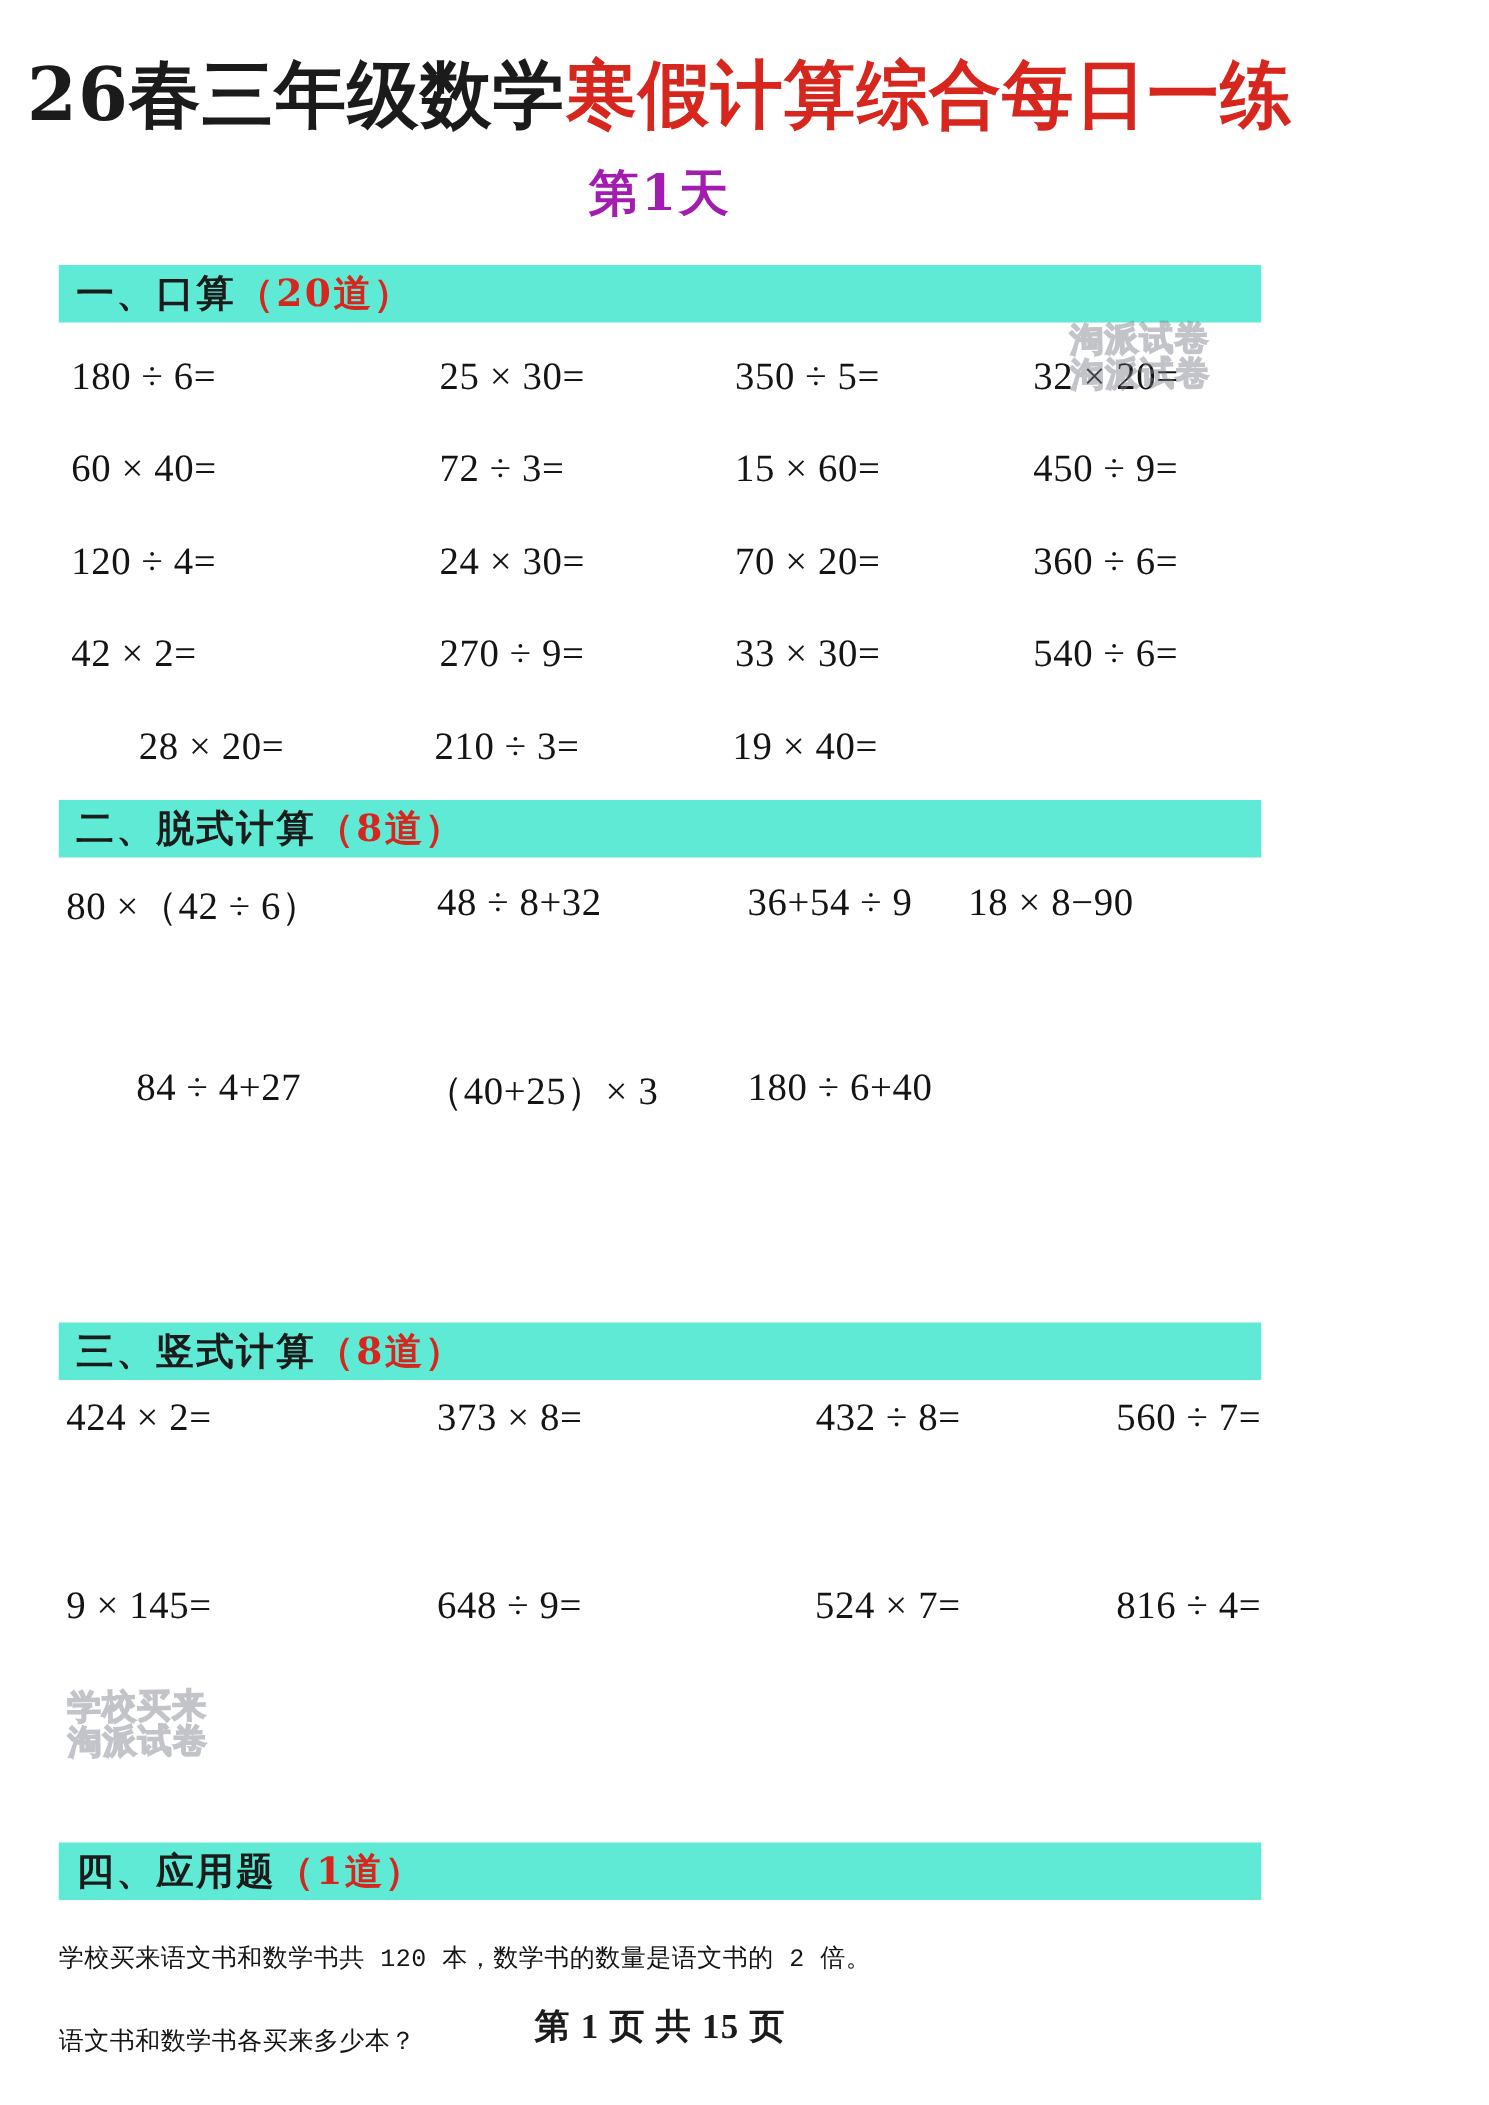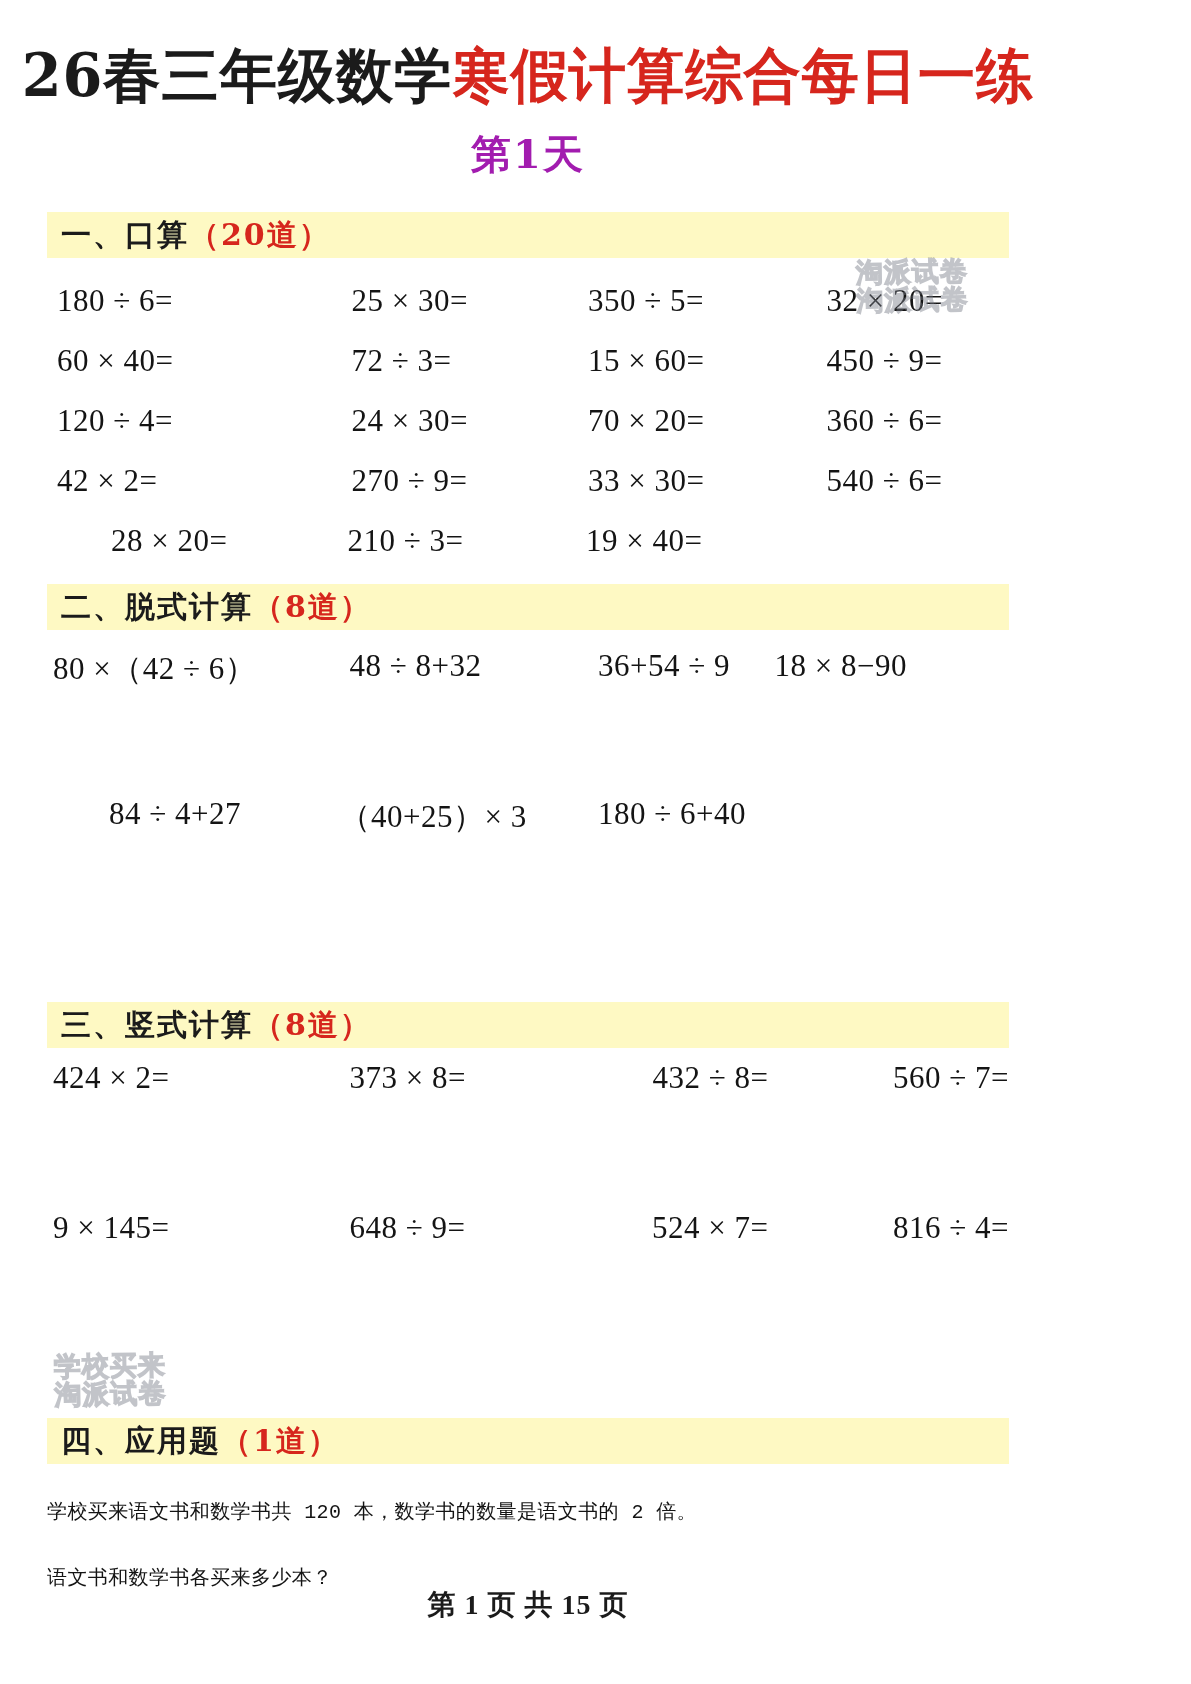--- a/index.html
+++ b/index.html
@@ -49,21 +49,21 @@
     font-family: "DejaVu Serif", "Liberation Serif", serif;
     font-size: 40px;
     font-weight: 700;
     color: #a21caf;
     margin-top: 22px;
     letter-spacing: 2px;
   }
 
   
   .band {
-    background: #fef9c3;
+    background: #5eead4;
     margin: 0 47px;
     height: 46px;
     display: flex;
     align-items: center;
     padding-left: 14px;
     box-sizing: border-box;
   }
   .band-text {
     font-family: "DejaVu Serif", "Liberation Serif", serif;
     font-size: 30px;
@@ -76,21 +76,21 @@
 
   
   .grid {
     margin: 0 47px;
     display: grid;
     grid-template-columns: repeat(4, 1fr);
     box-sizing: border-box;
   }
   .grid.oral {
     margin-top: 14px;
-    row-gap: 2px;
+    row-gap: 16px;
   }
   .cell {
     font-family: "Liberation Serif", "DejaVu Serif", serif;
     font-size: 31px;
     color: #141414;
     white-space: nowrap;
     letter-spacing: 0.5px;
   }
   .grid.oral .cell {
     height: 58px;
@@ -131,21 +131,21 @@
     line-height: 66px;
     color: #141414;
     letter-spacing: 0.4px;
   }
   .wp-line { display: block; }
 
   
   .footer {
     position: absolute;
     left: 0;
-    bottom: 60px;
+    bottom: 44px;
     width: 100%;
     text-align: center;
     font-family: "Liberation Serif", "DejaVu Serif", serif;
     font-size: 28px;
     font-weight: 700;
     color: #1b1b1b;
     letter-spacing: 1px;
   }
 
   

